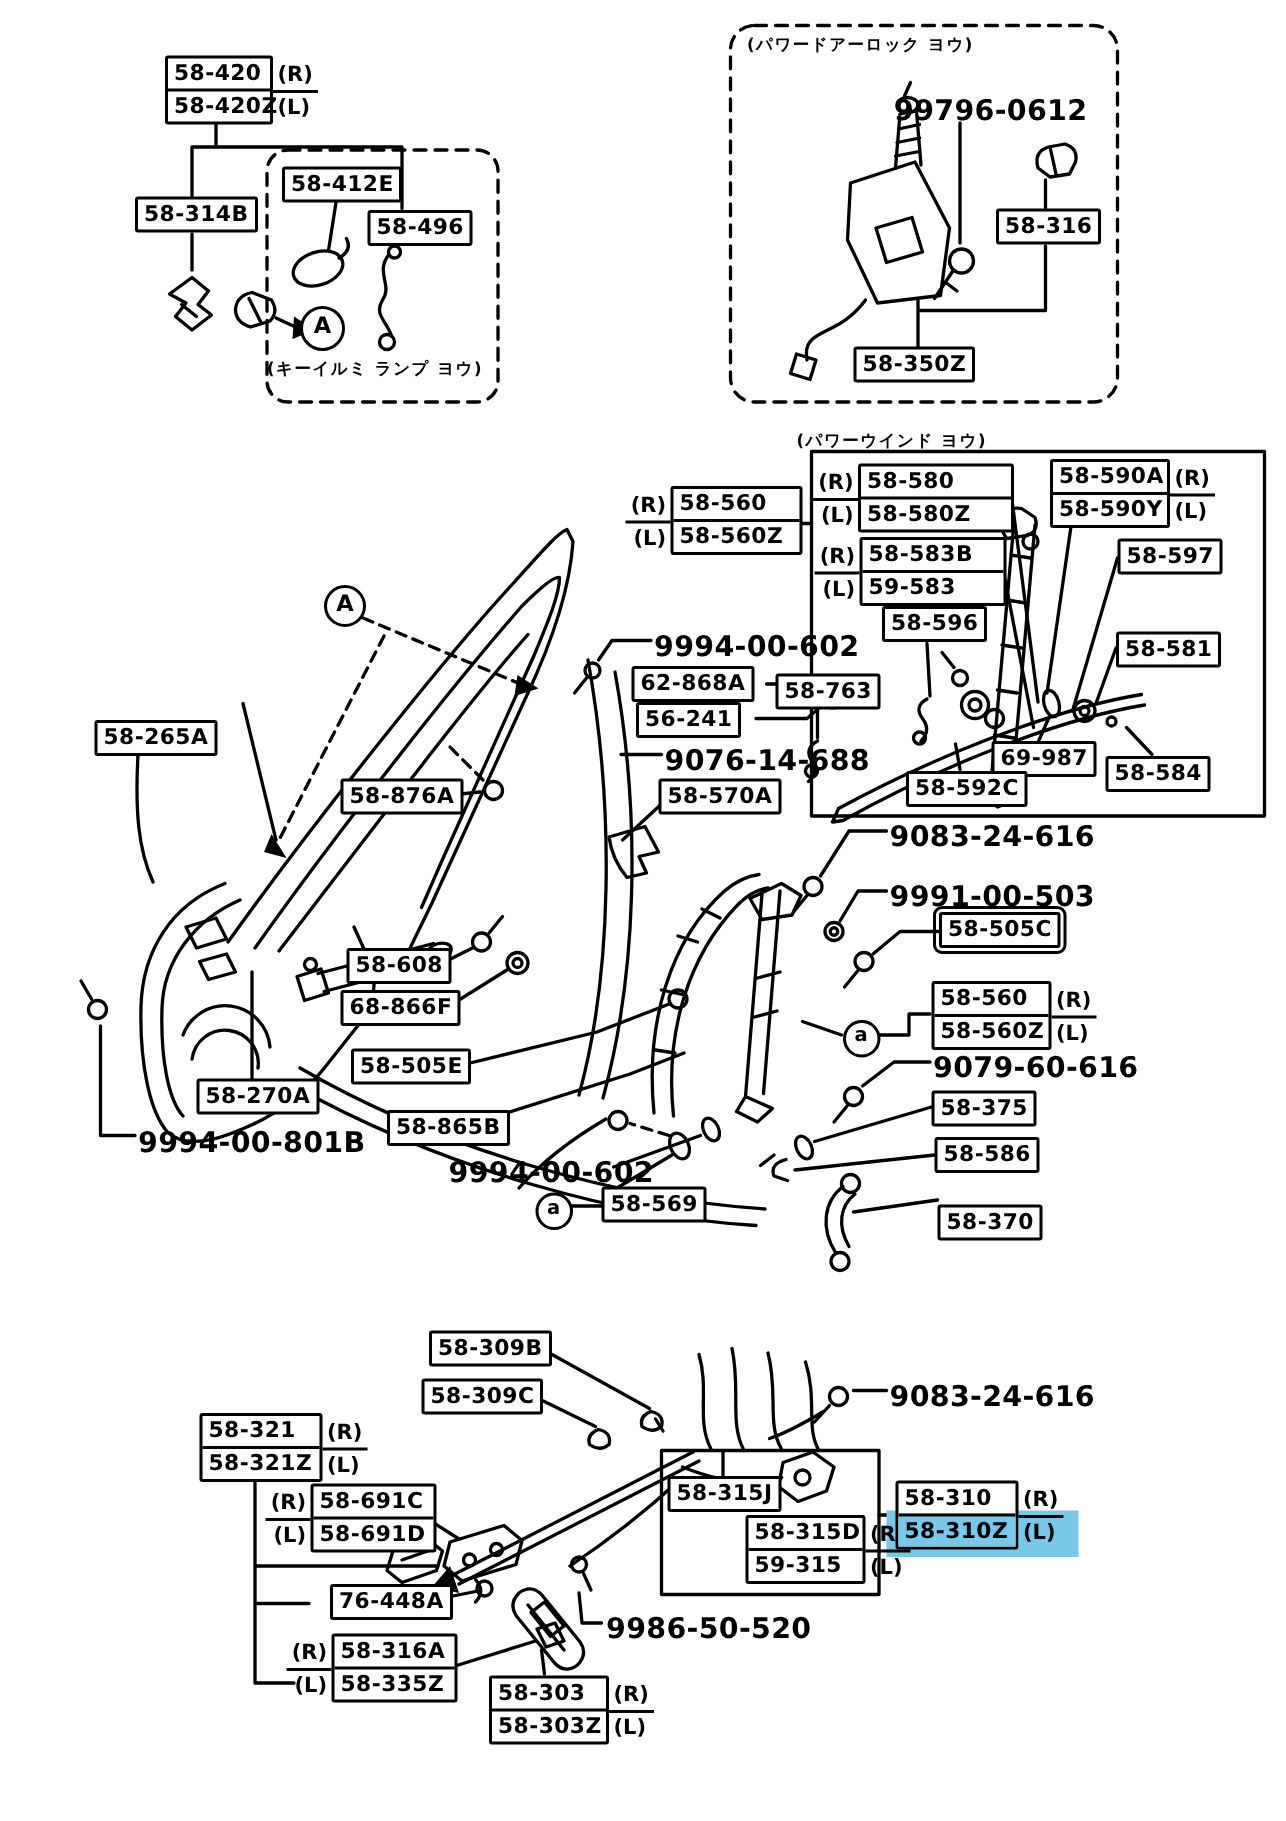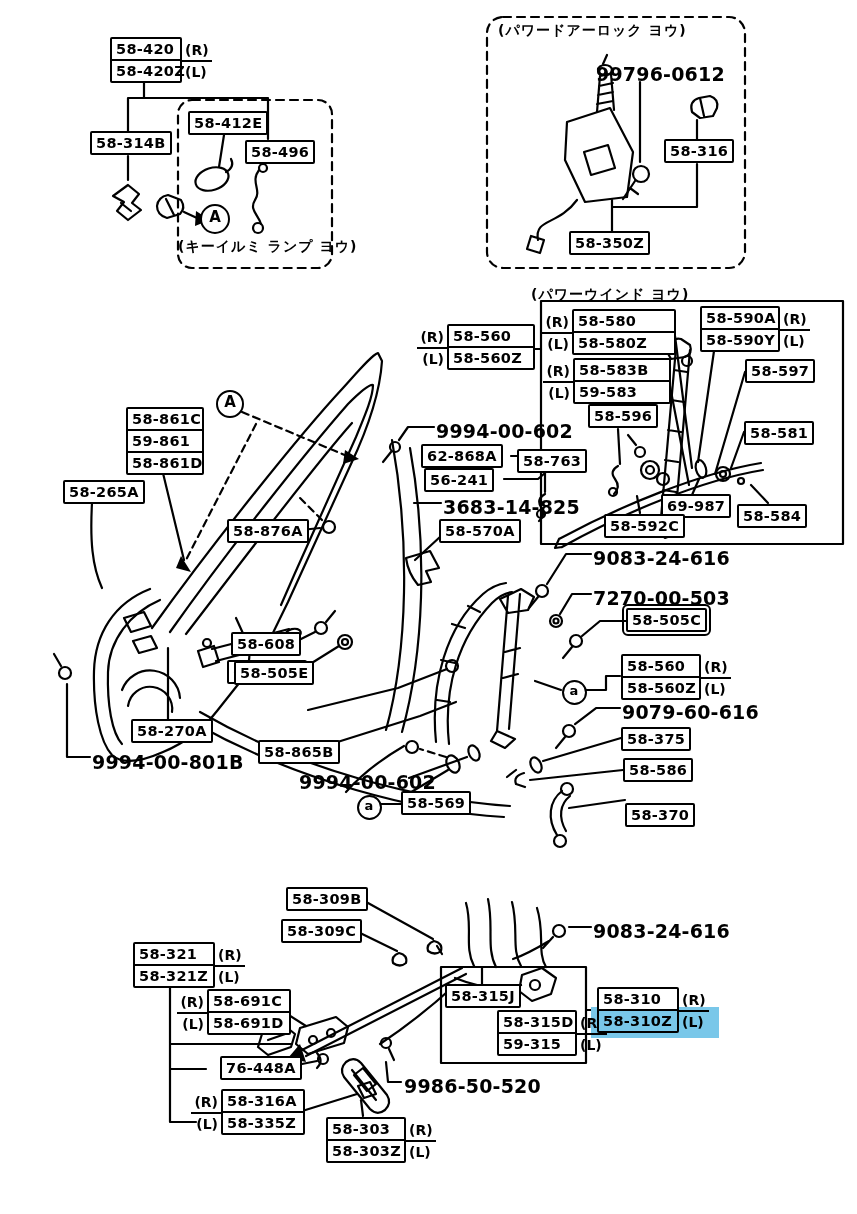--- a/index.html
+++ b/index.html
@@ -12,21 +12,21 @@
   .pbox.dbl{outline:2px solid #000;outline-offset:2px;background:#fff;}
   .prow{height:20px;line-height:20px;padding:0 4px;font-weight:bold;font-size:14.5px;
         letter-spacing:.3px;white-space:nowrap;color:#000;}
   .prow + .prow{border-top:2.5px solid #000;}
   .pside{position:absolute;z-index:1;height:20px;line-height:20px;font-weight:bold;font-size:14px;
          white-space:nowrap;padding:0 3px;color:#000;}
   .pside.right{left:100%;}
   .pside.left{right:100%;}
   .pside.ul{border-bottom:2.5px solid #000;}
   .plain{position:absolute;font-weight:bold;font-size:19px;letter-spacing:.2px;white-space:nowrap;color:#000;}
-  .caption{font-size:14px;letter-spacing:1px;}
+  .caption{font-size:11px;letter-spacing:1px;}
   .refc{position:absolute;border:2.5px solid #000;border-radius:50%;text-align:center;
         font-weight:bold;background:#fff;color:#000;}
   .hl{background:#79c7e9;}
   .hlrect{position:absolute;z-index:0;background:#79c7e9;}
 </style>
 </head>
 <body>
 
 <div id="canvas">
 
@@ -206,35 +206,34 @@
       <div class="plabel" style="left: 745px; top: 359px;"><div class="pbox"><div class="prow">58-597</div></div></div>
       <div class="plabel" style="left: 588px; top: 404px;"><div class="pbox"><div class="prow">58-596</div></div></div>
       <div class="plabel" style="left: 744px; top: 421px;"><div class="pbox"><div class="prow">58-581</div></div></div>
       <div class="plabel" style="left: 517px; top: 449px;"><div class="pbox"><div class="prow">58-763</div></div></div>
       <div class="plabel" style="left: 661px; top: 494px;"><div class="pbox"><div class="prow">69-987</div></div></div>
       <div class="plabel" style="left: 737px; top: 504px;"><div class="pbox"><div class="prow">58-584</div></div></div>
       <div class="plabel" style="left: 604px; top: 514px;"><div class="pbox"><div class="prow">58-592C</div></div></div>
       <div class="plain" style="left: 436px; top: 420px;">9994-00-602</div>
       <div class="plabel" style="left: 421px; top: 444px;"><div class="pbox"><div class="prow">62-868A</div></div></div>
       <div class="plabel" style="left: 424px; top: 468px;"><div class="pbox"><div class="prow">56-241</div></div></div>
-      <div class="plain" style="left: 443px; top: 496px;">3683-14-825</div>
+      <div class="plain" style="left: 443px; top: 496px;">9076-14-688</div>
       <div class="plabel" style="left: 439px; top: 519px;"><div class="pbox"><div class="prow">58-570A</div></div></div>
-      <div class="plabel" style="left: 126px; top: 407px;"><div class="pbox" style="width: 74px;"><div class="prow">58-861C</div><div class="prow">59-861</div><div class="prow">58-861D</div></div></div>
       <div class="plabel" style="left: 63px; top: 480px;"><div class="pbox"><div class="prow">58-265A</div></div></div>
       <div class="plabel" style="left: 227px; top: 519px;"><div class="pbox"><div class="prow">58-876A</div></div></div>
       <div class="plabel" style="left: 231px; top: 632px;"><div class="pbox"><div class="prow">58-608</div></div></div>
       <div class="plabel" style="left: 227px; top: 660px;"><div class="pbox"><div class="prow">68-866F</div></div></div>
-      <div class="plabel" style="left: 234px; top: 661px;"><div class="pbox"><div class="prow">58-505E</div></div></div>
+      <div class="plabel" style="left: 234px; top: 699px;"><div class="pbox"><div class="prow">58-505E</div></div></div>
       <div class="plabel" style="left: 131px; top: 719px;"><div class="pbox"><div class="prow">58-270A</div></div></div>
       <div class="plabel" style="left: 234px; top: 740px; padding-left: 24px;"><div class="pbox"><div class="prow">58-865B</div></div></div>
       <div class="plain" style="left: 92px; top: 751px;">9994-00-801B</div>
       <div class="plain" style="left: 299px; top: 771px;">9994-00-602</div>
       <div class="plabel" style="left: 401px; top: 791px;"><div class="pbox"><div class="prow">58-569</div></div></div>
       <div class="plain" style="left: 593px; top: 547px;">9083-24-616</div>
-      <div class="plain" style="left: 593px; top: 587px;">7270-00-503</div>
+      <div class="plain" style="left: 593px; top: 587px;">9991-00-503</div>
       <div class="plabel" style="left: 626px; top: 608px;"><div class="pbox dbl"><div class="prow">58-505C</div></div></div>
       <div class="plabel" style="left: 621px; top: 654px;"><div class="pbox" style="width: 76px;"><div class="prow">58-560</div><div class="prow">58-560Z</div></div><span class="pside right ul" style="top: 3px;">(R)</span><span class="pside right" style="top: 25px;">(L)</span></div>
       <div class="plain" style="left: 622px; top: 701px;">9079-60-616</div>
       <div class="plabel" style="left: 621px; top: 727px;"><div class="pbox"><div class="prow">58-375</div></div></div>
       <div class="plabel" style="left: 623px; top: 758px;"><div class="pbox"><div class="prow">58-586</div></div></div>
       <div class="plabel" style="left: 625px; top: 789px; margin-top: 14px;"><div class="pbox"><div class="prow">58-370</div></div></div>
       <div class="plabel" style="left: 286px; top: 887px;"><div class="pbox"><div class="prow">58-309B</div></div></div>
       <div class="plabel" style="left: 281px; top: 919px;"><div class="pbox"><div class="prow">58-309C</div></div></div>
       <div class="plabel" style="left: 133px; top: 942px;"><div class="pbox" style="width: 78px;"><div class="prow">58-321</div><div class="prow">58-321Z</div></div><span class="pside right ul" style="top: 3px;">(R)</span><span class="pside right" style="top: 25px;">(L)</span></div>
       <div class="plabel" style="left: 207px; top: 989px;"><div class="pbox" style="width: 80px;"><div class="prow">58-691C</div><div class="prow">58-691D</div></div><span class="pside left ul" style="top: 3px;">(R)</span><span class="pside left" style="top: 25px;">(L)</span></div>

